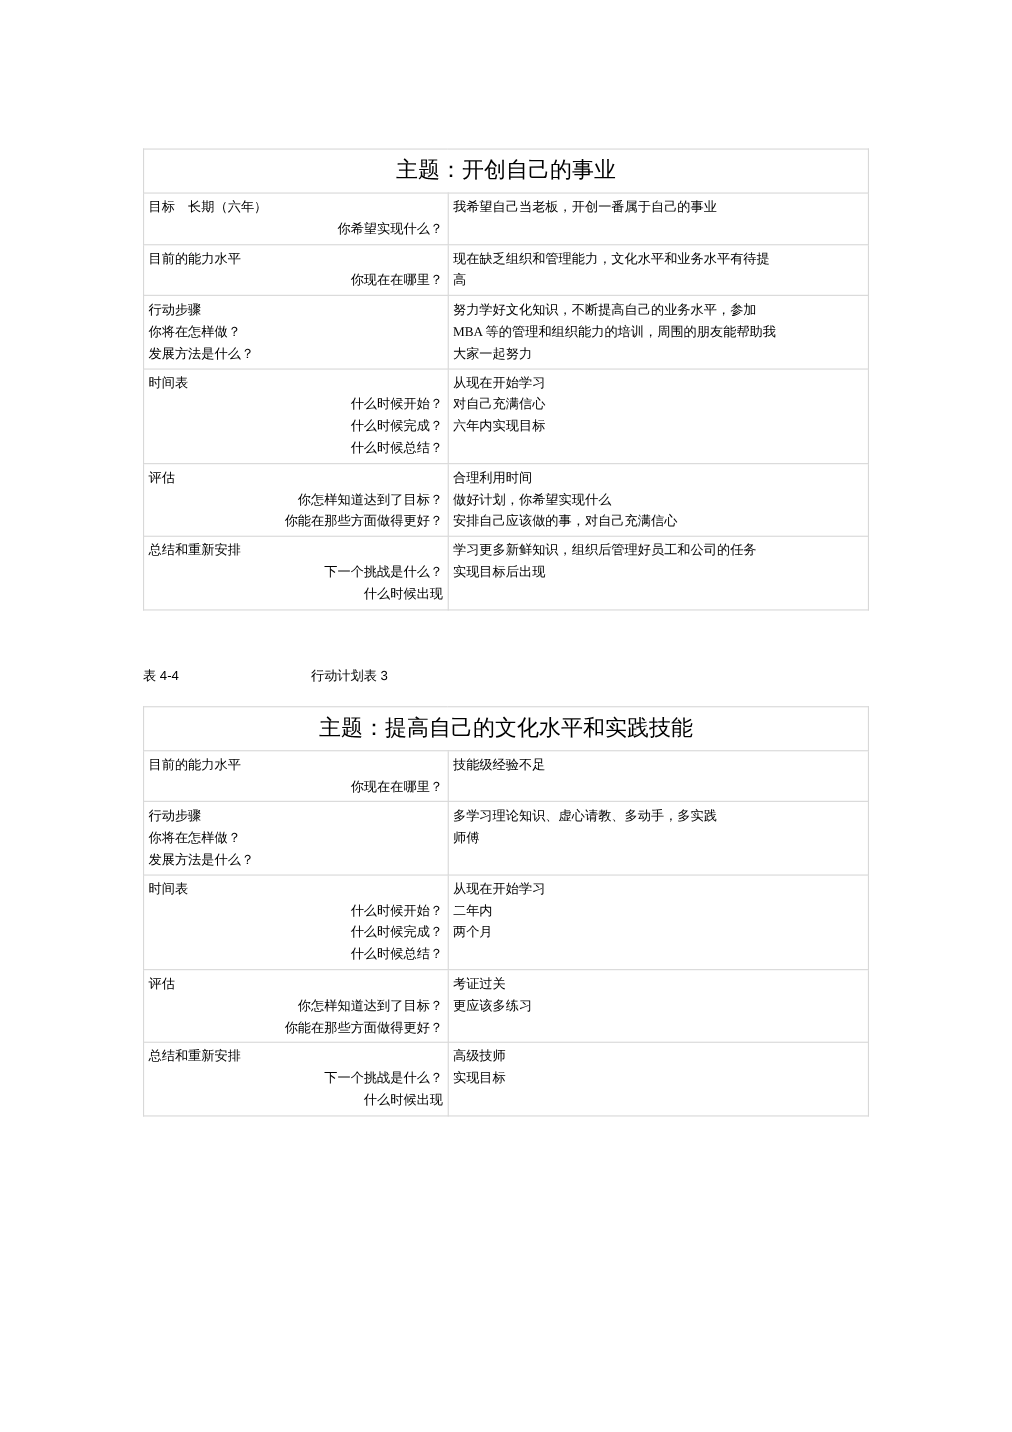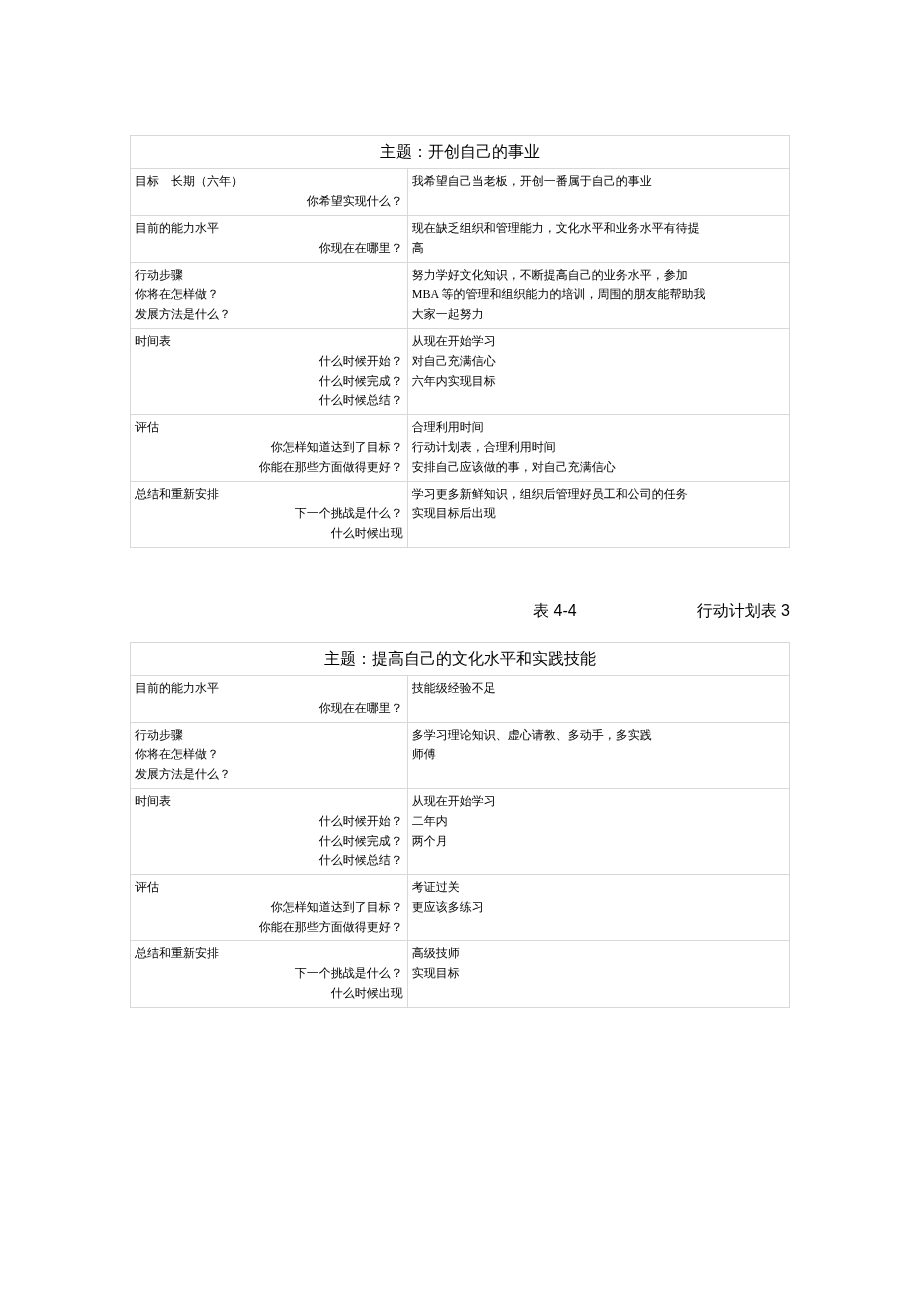--- a/index.html
+++ b/index.html
@@ -19,30 +19,29 @@
     }
     td {
       border: 1px solid #d8d8d8;
       padding: 3px 4px;
       vertical-align: top;
       font-size: 12px;
       line-height: 1.65;
     }
     td.header {
       text-align: center;
-      font-size: 16px;
+      font-size: 20px;
     }
     .col-left { width: 42%; }
     .col-right { width: 58%; }
     .indent { text-indent: 1.5em; display: block; text-align: right; }
     .caption {
       font-family: Arial, "SimSun", sans-serif;
-      font-size: 16px;
+      font-size: 12px;
       margin: 50px 0 18px 0;
-      text-align: right;
     }
     .caption .num { font-family: Arial, sans-serif; }
     .caption .gap { display: inline-block; width: 120px; }
     .clip { overflow: hidden; white-space: nowrap; }
     .multi { white-space: normal; margin-top: 20px; }
     .multi .line { display: block; }
   </style>
 </head>
 <body>
 
@@ -102,21 +101,21 @@
         </td>
       </tr>
       <tr>
         <td>
           <span class="" style="display: block;">评估</span>
           <span class="indent" style="display: block;">你怎样知道达到了目标？</span>
           <span class="indent" style="display: block;">你能在那些方面做得更好？</span>
         </td>
         <td class="multi">
           <span class="line clip">合理利用时间</span>
-          <span class="line clip">行动计划表，合理利用时间</span>
+          <span class="line clip">做好计划，你希望实现什么</span>
           <span class="line clip">安排自己应该做的事，对自己充满信心</span>
         </td>
       </tr>
       <tr>
         <td>
           <span class="" style="display: block;">总结和重新安排</span>
           <span class="indent" style="display: block;">下一个挑战是什么？</span>
           <span class="indent" style="display: block;">什么时候出现</span>
         </td>
         <td class="multi">

